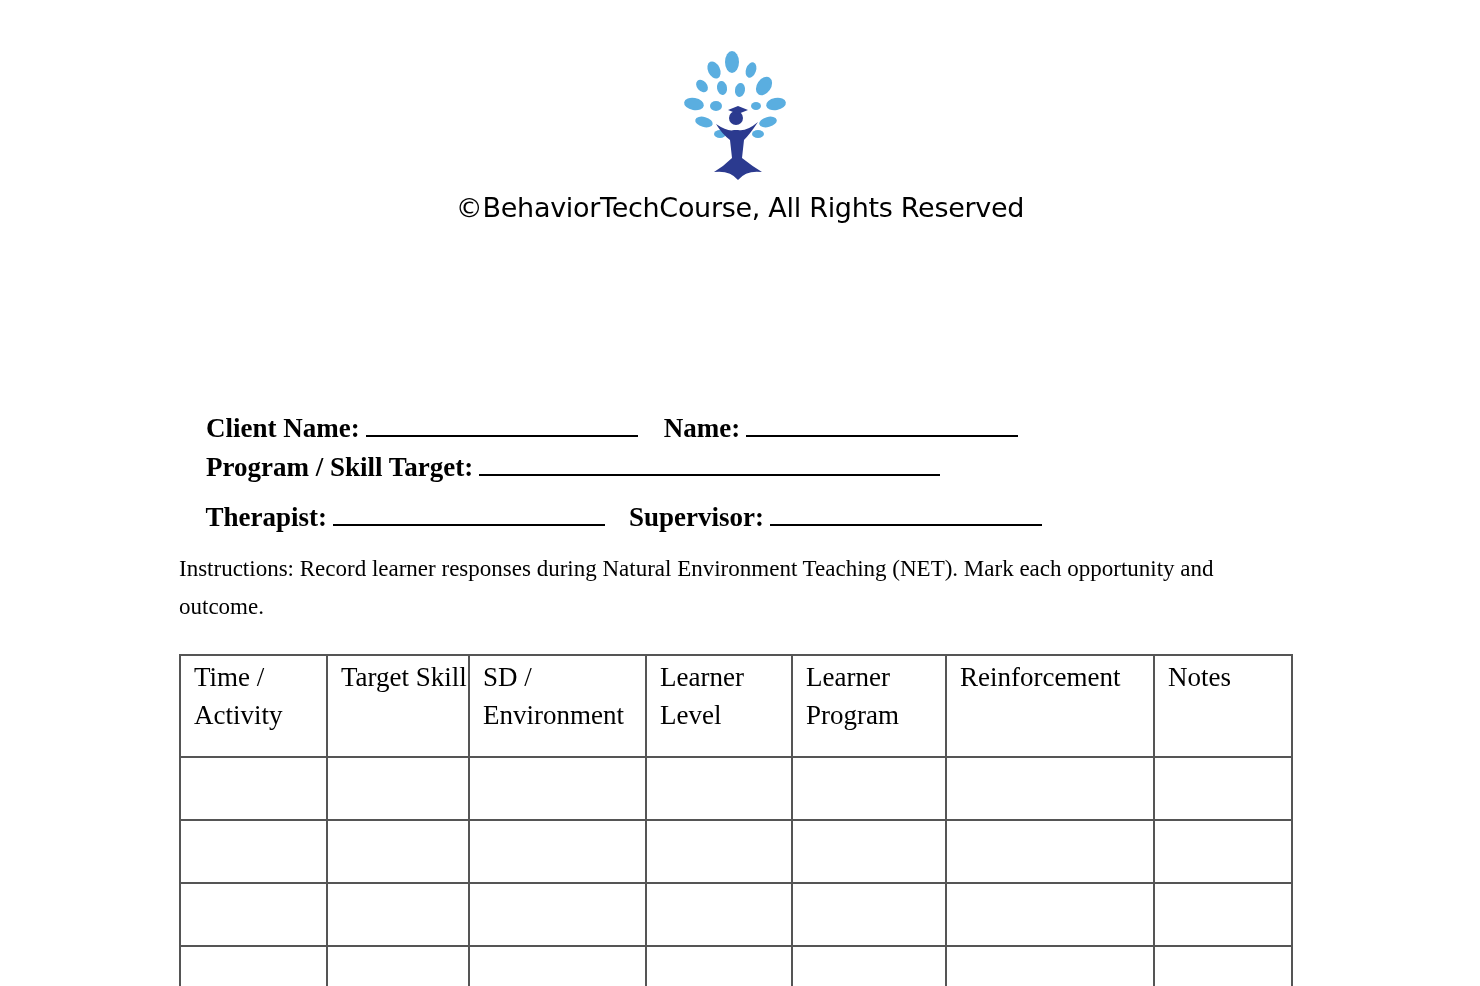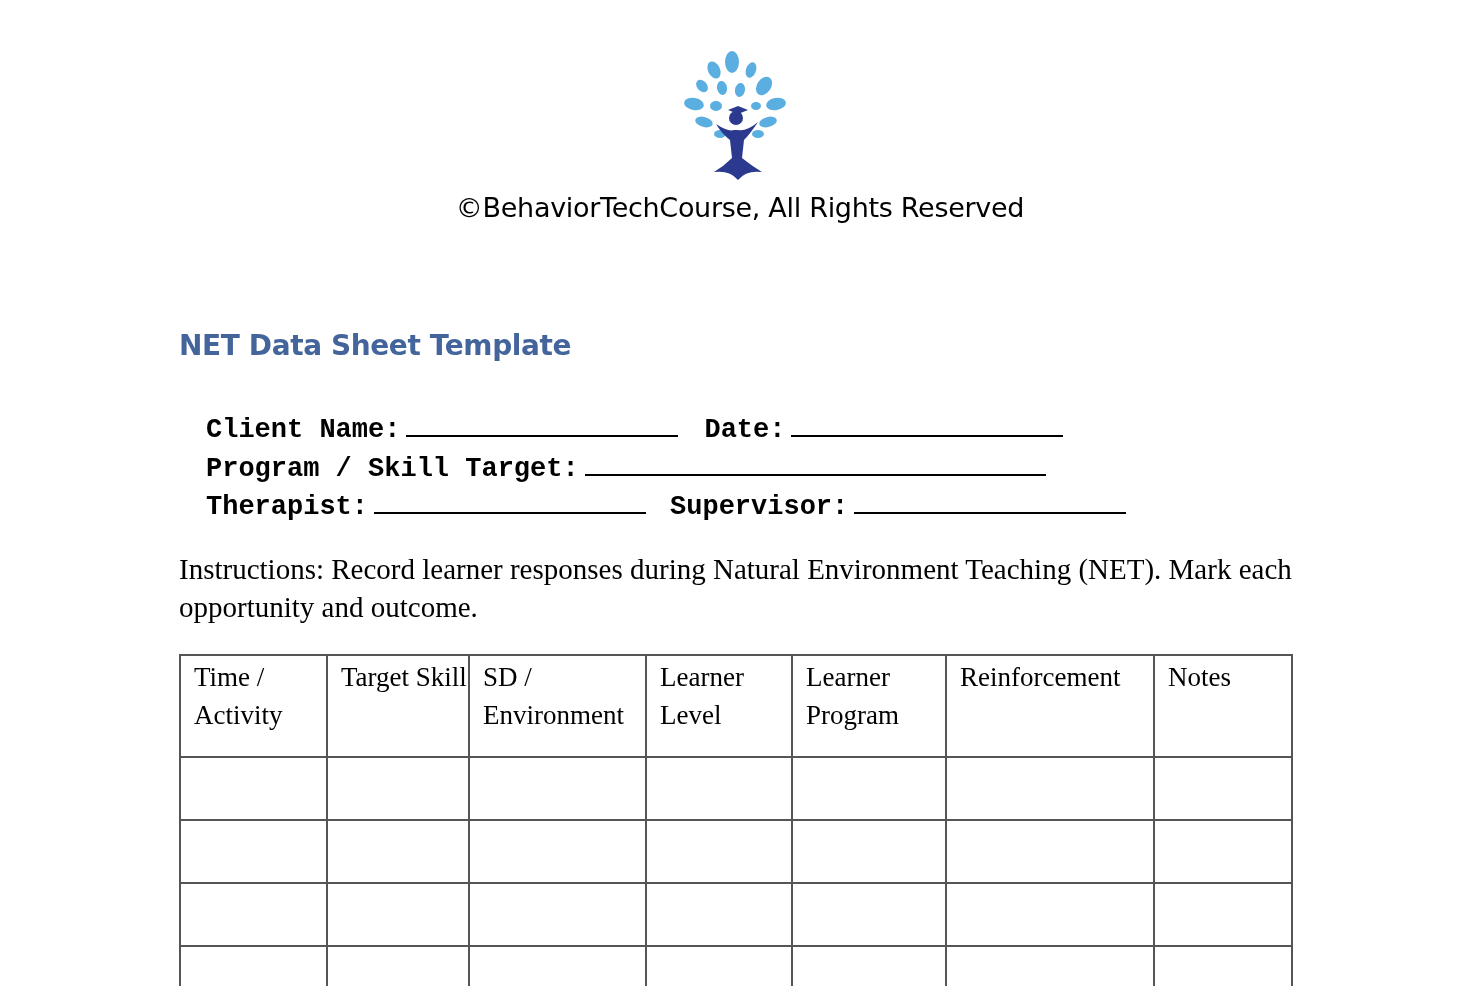--- a/index.html
+++ b/index.html
@@ -52,36 +52,36 @@
     }
     .field-line {
       position: absolute;
       left: 179px;
       font-family: "Liberation Serif", "DejaVu Serif", serif;
       font-weight: bold;
       font-size: 27px;
       line-height: 38px;
       white-space: pre;
     }
-    .field-label { font-weight: bold; font-family: Liberation Mono, monospace; }
+    .field-label { font-weight: bold; }
     .blank {
       display: inline-block;
       border-bottom: 2px solid #000;
       height: 22px;
       vertical-align: baseline;
       margin-left: 6px;
     }
     .gap { display: inline-block; }
     .instructions {
       position: absolute;
       left: 179px;
       top: 550px;
       width: 1120px;
       font-family: "Liberation Serif", "DejaVu Serif", serif;
-      font-size: 29px;
+      font-size: 23px;
       line-height: 38px;
     }
     table.datasheet {
       position: absolute;
       left: 179px;
       top: 654px;
       border-collapse: collapse;
       table-layout: fixed;
       font-family: "Liberation Serif", "DejaVu Serif", serif;
       font-size: 27px;
@@ -128,31 +128,30 @@
     </g>
     <g fill="#2b3a8f">
       <circle cx="60" cy="70" r="7"></circle>
       <path d="M40 76 Q52 84 58 82 L62 82 Q70 84 82 74 Q74 86 68 92 L66 110 Q76 118 86 124 Q70 122 62 132 Q54 122 38 124 Q48 118 56 110 L54 92 Q46 86 40 76 Z"></path>
       <path d="M52 62 L62 58 L72 62 L62 66 Z"></path>
     </g>
   </svg>
 
   <div class="copyright">©BehaviorTechCourse, All Rights Reserved</div>
 
-  <div class="title">NET Data Sheet Template</div>
 
   <div class="field-line" style="top:371px;">
-    <span class="field-label">Client Name:</span><span class="blank" style="width:272px;"></span><span class="gap" style="width:26px;"></span><span class="field-label">Date:</span><span class="blank" style="width:272px;"></span>
+    <span class="field-label">Client Name:</span><span class="blank" style="width:272px;"></span><span class="gap" style="width:26px;"></span><span class="field-label">Name:</span><span class="blank" style="width:272px;"></span>
   </div>
 
   <div class="field-line" style="top:410px;text-align:center;">
     <span class="field-label">Program / Skill Target:</span><span class="blank" style="width:461px;"></span>
   </div>
 
-  <div class="field-line" style="top:448px;">
+  <div class="field-line" style="top:460px;">
     <span class="field-label">Therapist:</span><span class="blank" style="width:272px;"></span><span class="gap" style="width:24px;"></span><span class="field-label">Supervisor:</span><span class="blank" style="width:272px;"></span>
   </div>
 
   <div class="instructions">Instructions: Record learner responses during Natural Environment Teaching (NET). Mark each opportunity and outcome.</div>
 
   <table class="datasheet">
     <colgroup>
       <col style="width:147px;">
       <col style="width:142px;">
       <col style="width:177px;">

